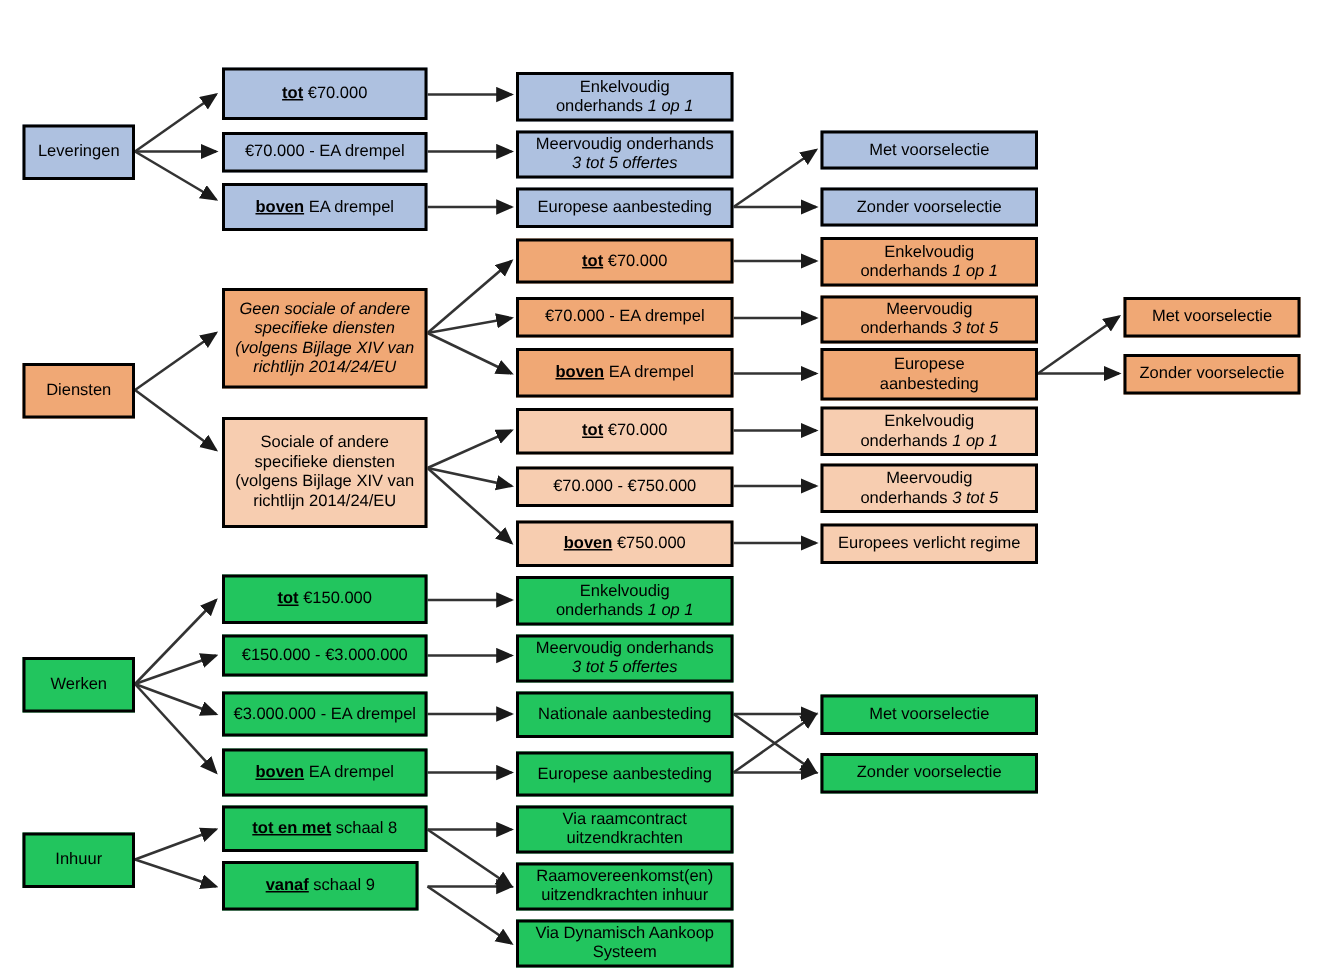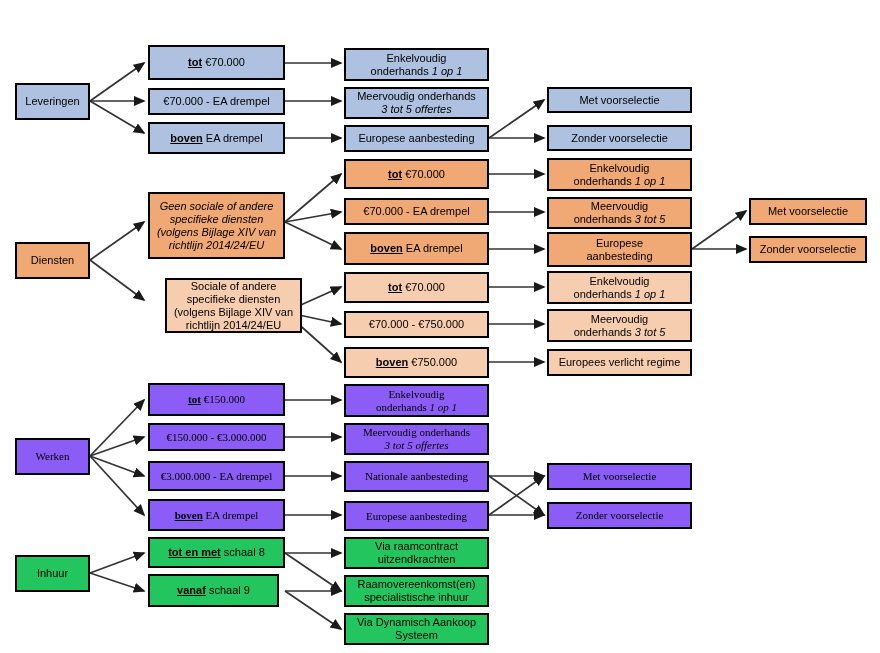--- a/index.html
+++ b/index.html
@@ -22,21 +22,21 @@
     white-space:nowrap;
     z-index:2;
   }
   .node .txt{display:block;width:100%;}
   .node b{font-weight:bold;text-decoration:underline;}
   .node i{font-style:italic;}
   .multi{white-space:normal;}
   .c-blue{background:#aec1e0;}
   .c-orange{background:#f0a875;}
   .c-orange-lt{background:#f7cdb0;}
-  .c-green{background:#8b5cf6;font-family:Liberation Serif, serif;}
+  .c-green{background:#22c55e;}
   .c-yellow{background:#22c55e;}
 </style>
 </head>
 <body>
 
 <div id="canvas">
 
   <svg id="wires" viewBox="0 0 880 653">
     <defs>
       <marker id="ah" markerWidth="7" markerHeight="7" refX="6" refY="3" orient="auto">
@@ -133,21 +133,21 @@
     <span class="txt">Zonder voorselectie</span>
   </div>
 
   <div class="node c-orange" style="left:15px;top:242px;width:75px;height:37px;">
     <span class="txt">Diensten</span>
   </div>
 
   <div class="node c-orange multi" style="left:148px;top:192px;width:137px;height:67px;font-style:italic;">
     <span class="txt"><span>Geen sociale of andere</span><br><span>specifieke diensten</span><br><span>(volgens Bijlage XIV van</span><br><span>richtlijn 2014/24/EU</span></span>
   </div>
-  <div class="node c-orange-lt multi" style="left:165px;top:278px;width:137px;height:55px;align-items:center;">
+  <div class="node c-orange-lt multi" style="left:148px;top:278px;width:137px;height:74px;align-items:center;">
     <span class="txt"><span>Sociale of andere</span><br><span>specifieke diensten</span><br><span>(volgens Bijlage XIV van</span><br><span>richtlijn 2014/24/EU</span></span>
   </div>
 
   <div class="node c-orange" style="left:344px;top:159px;width:145px;height:30px;">
     <span class="txt"><b>tot</b><span> €70.000</span></span>
   </div>
   <div class="node c-orange" style="left:344px;top:198px;width:145px;height:27px;">
     <span class="txt">€70.000 - EA drempel</span>
   </div>
   <div class="node c-orange" style="left:344px;top:232px;width:145px;height:33px;">
@@ -234,19 +234,19 @@
     <span class="txt"><b>tot en met</b><span> schaal 8</span></span>
   </div>
   <div class="node c-yellow" style="left:148px;top:574px;width:131px;height:33px;">
     <span class="txt"><b>vanaf</b><span> schaal 9</span></span>
   </div>
 
   <div class="node c-yellow multi" style="left:344px;top:537px;width:145px;height:32px;">
     <span class="txt"><span>Via raamcontract</span><br><span>uitzendkrachten</span></span>
   </div>
   <div class="node c-yellow multi" style="left:344px;top:575px;width:145px;height:32px;">
-    <span class="txt"><span>Raamovereenkomst(en)</span><br><span>specialistische inhuur</span></span>
+    <span class="txt"><span>Raamovereenkomst(en)</span><br><span>uitzendkrachten inhuur</span></span>
   </div>
   <div class="node c-yellow multi" style="left:344px;top:613px;width:145px;height:32px;">
     <span class="txt"><span>Via Dynamisch Aankoop</span><br><span>Systeem</span></span>
   </div>
 
 </div>
 
 </body></html>

